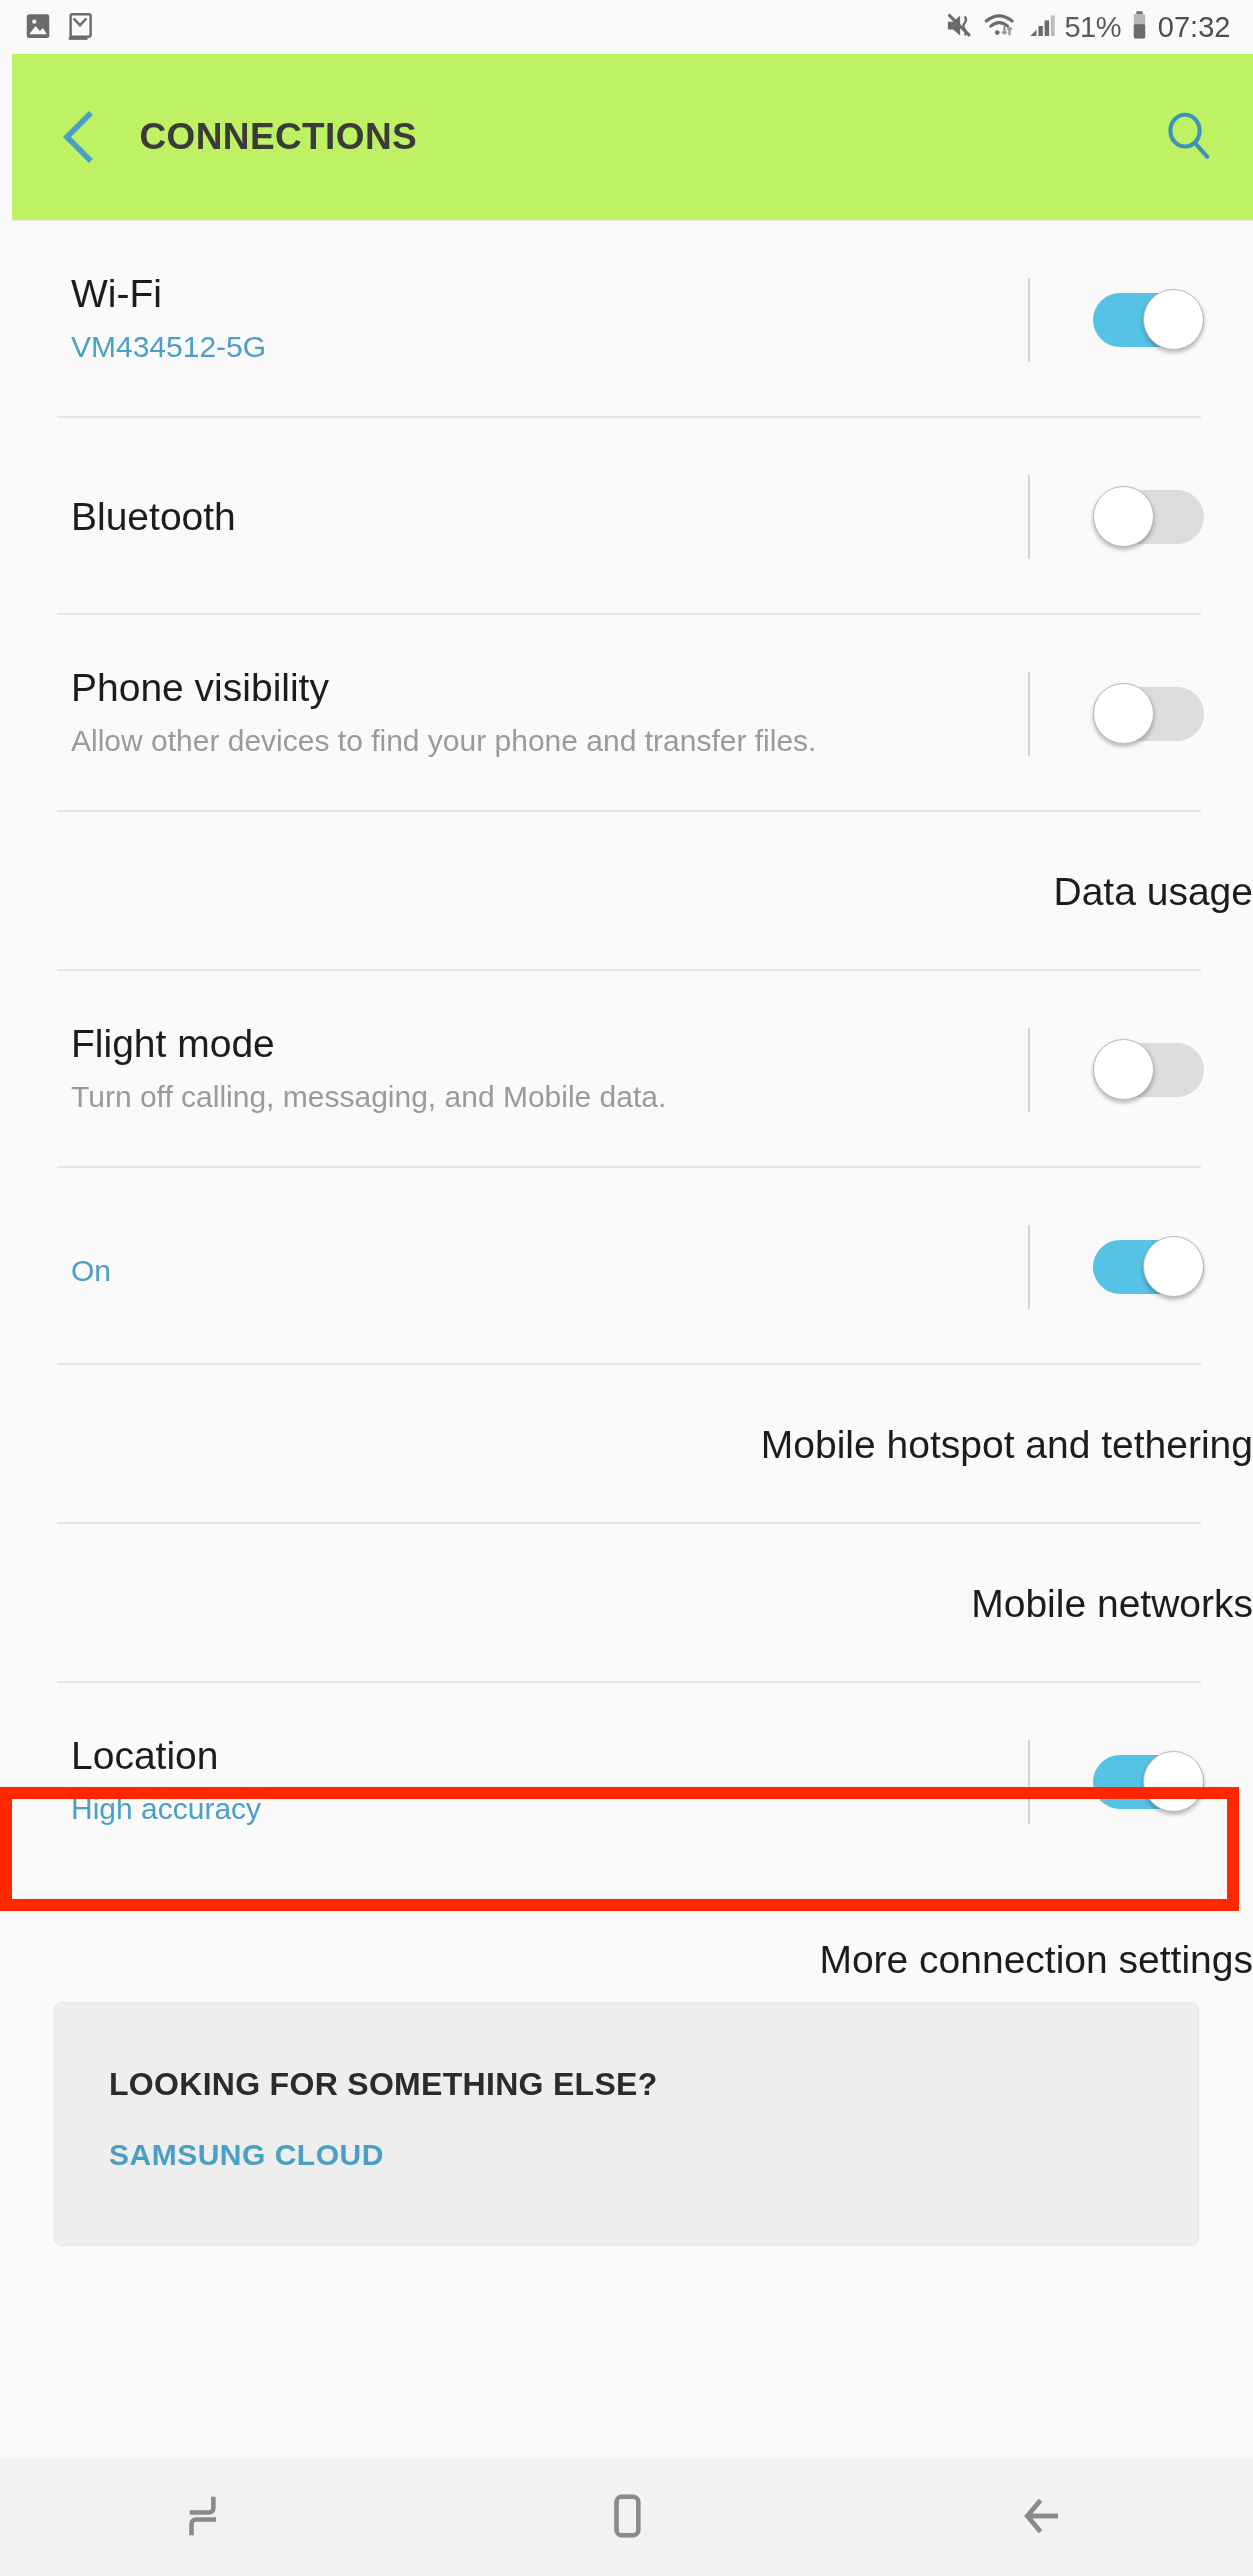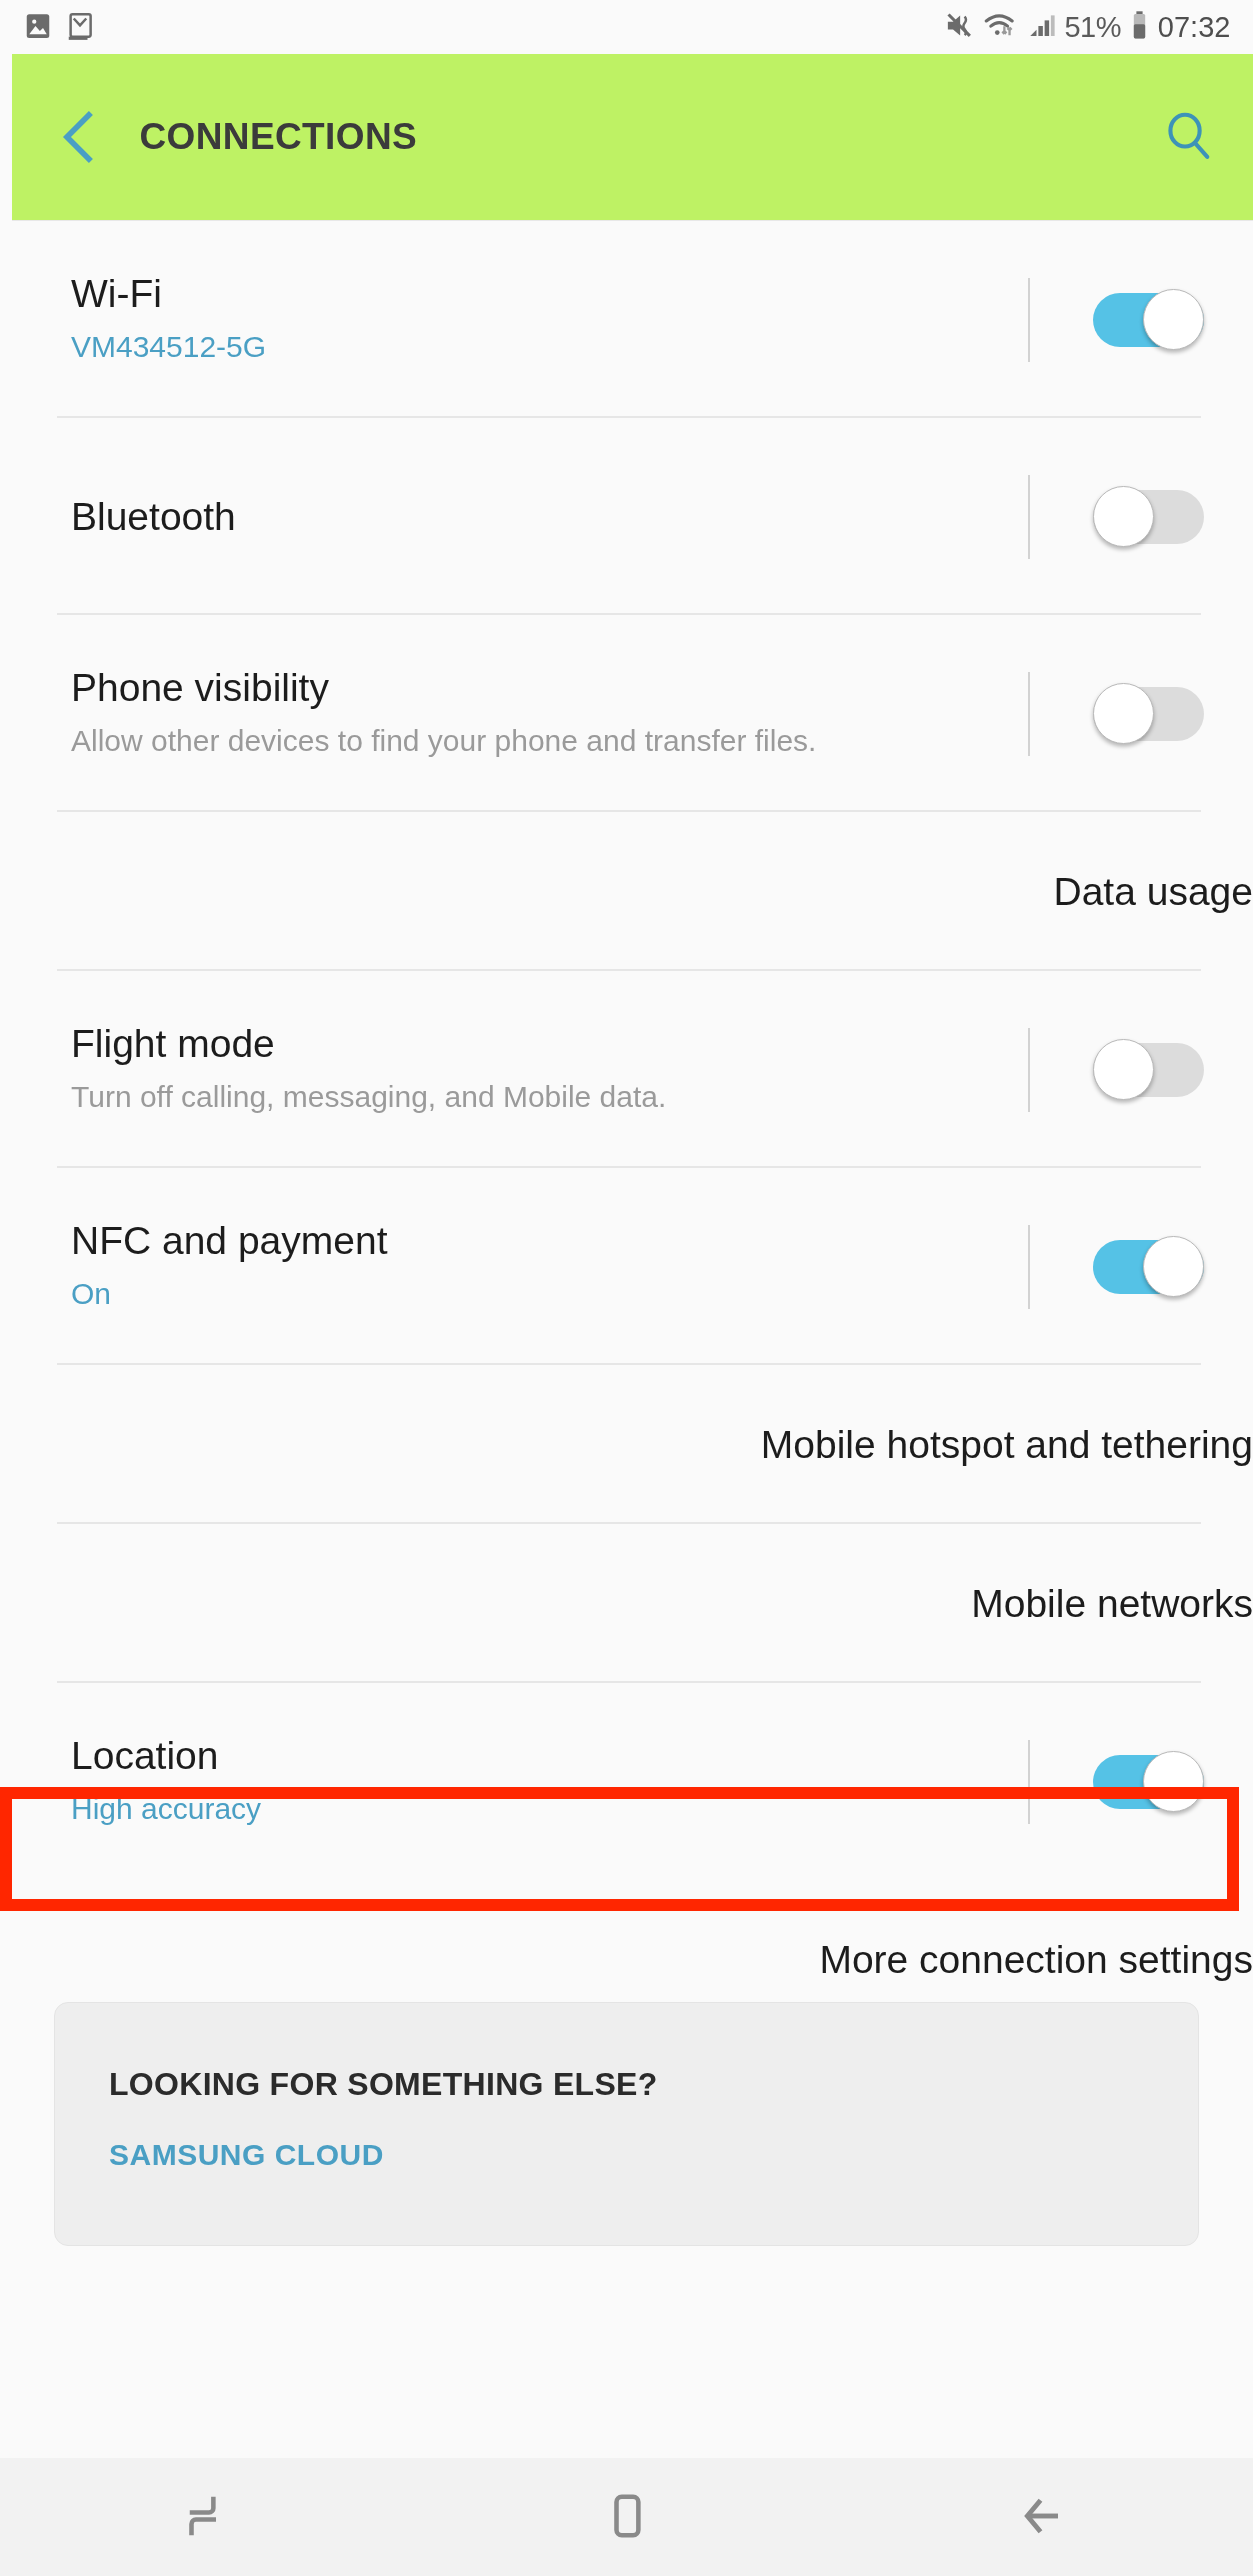--- a/index.html
+++ b/index.html
@@ -80,21 +80,21 @@
   
   .highlight {
     position: absolute; left: 0; width: 1239px;
     border: 12.2px solid #ff2600;
     pointer-events: none;
   }
 
   
   .card {
     position: absolute; left: 54px; width: 1145px;
-    background: #eeeeee; border-radius: 14px; border: 0.9px solid #e4e4e4;
+    background: #eeeeee; border-radius: 8px; border: 0.9px solid #e4e4e4;
     padding: 63px 0 0 54px;
   }
   .card-title { font-size: 32px; font-weight: bold; color: #2b2b2b; letter-spacing: 0.3px; }
   .card-link  { font-size: 30px; font-weight: bold; color: #4a9fc4; letter-spacing: 0.5px; margin-top: 35px; }
 
   
   .navbar {
     position: absolute; left: 0; bottom: 0; width: 1253px; height: 118px;
     background: #f2f2f2; display: flex; align-items: center;
   }
@@ -237,21 +237,20 @@
         <div class="toggle off">
           <div class="track"></div>
           <div class="thumb"></div>
         </div>
       </div>
       <div class="divider" style="bottom:0"></div>
     </div>
 
     <div class="row tall">
       <div class="texts">
-        <div class="t-main">NFC and payment</div>
         <div class="t-sub blue">On</div>
       </div>
       <div class="ctrl">
         <div class="vline"></div>
         <div class="toggle on">
           <div class="track"></div>
           <div class="thumb"></div>
         </div>
       </div>
       <div class="divider" style="bottom:0"></div>

